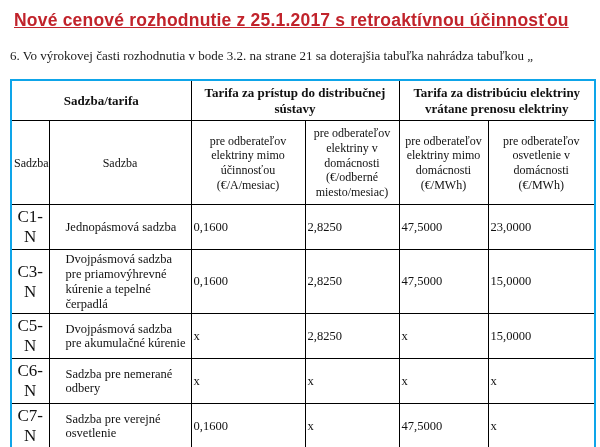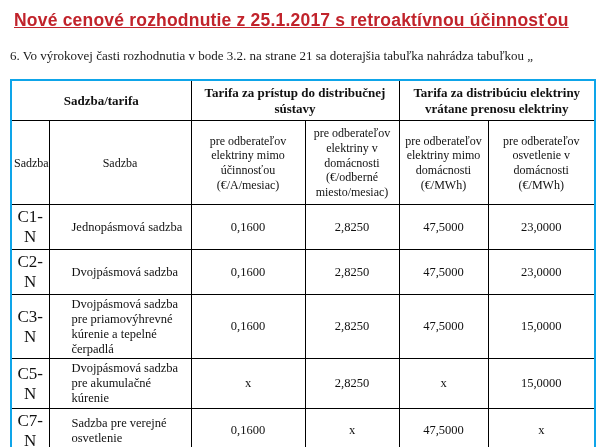--- a/index.html
+++ b/index.html
@@ -67,26 +67,26 @@
     height: 72px;
   }
   td.code {
     font-size: 17px;
     text-align: center;
     padding: 2px 1px;
   }
   td.desc {
     font-size: 12.5px;
     text-align: left;
-    padding: 2px 3px 2px 22px;
+    padding: 2px 3px 2px 16px;
     line-height: 1.18;
   }
   td.val {
     font-size: 12.5px;
-    text-align: center;
+    text-align: left;
     padding: 4px 2px;
   }
   tbody tr { height: 26px; }
 </style>
 </head>
 <body>
 
 <div class="page">
 
   <div class="doc-title" style="color: rgb(193, 35, 43);">Nové cenové rozhodnutie z 25.1.2017 s retroaktívnou účinnosťou</div>
@@ -120,44 +120,44 @@
     <tbody>
         <tr>
           <td class="code">C1-N</td>
           <td class="desc">Jednopásmová sadzba</td>
           <td class="val">0,1600</td>
           <td class="val">2,8250</td>
           <td class="val">47,5000</td>
           <td class="val">23,0000</td>
         </tr>
         <tr>
-          <td class="code">C2-N</td>
-          <td class="desc">Dvojpásmová sadzba</td>
-          <td class="val">0,1600</td>
-          <td class="val">2,8250</td>
-          <td class="val">47,5000</td>
-          <td class="val">23,0000</td>
-        </tr>
-        <tr>
           <td class="code">C3-N</td>
           <td class="desc">Dvojpásmová sadzba pre priamovýhrevné kúrenie a tepelné čerpadlá</td>
           <td class="val">0,1600</td>
           <td class="val">2,8250</td>
           <td class="val">47,5000</td>
           <td class="val">15,0000</td>
         </tr>
         <tr>
           <td class="code">C5-N</td>
           <td class="desc">Dvojpásmová sadzba pre akumulačné kúrenie</td>
           <td class="val">x</td>
           <td class="val">2,8250</td>
           <td class="val">x</td>
           <td class="val">15,0000</td>
         </tr>
         <tr>
+          <td class="code">C6-N</td>
+          <td class="desc">Sadzba pre nemerané odbery</td>
+          <td class="val">x</td>
+          <td class="val">x</td>
+          <td class="val">x</td>
+          <td class="val">x</td>
+        </tr>
+        <tr>
           <td class="code">C7-N</td>
           <td class="desc">Sadzba pre verejné osvetlenie</td>
           <td class="val">0,1600</td>
           <td class="val">x</td>
           <td class="val">47,5000</td>
           <td class="val">x</td>
         </tr>
       </tbody>
   </table>
 

